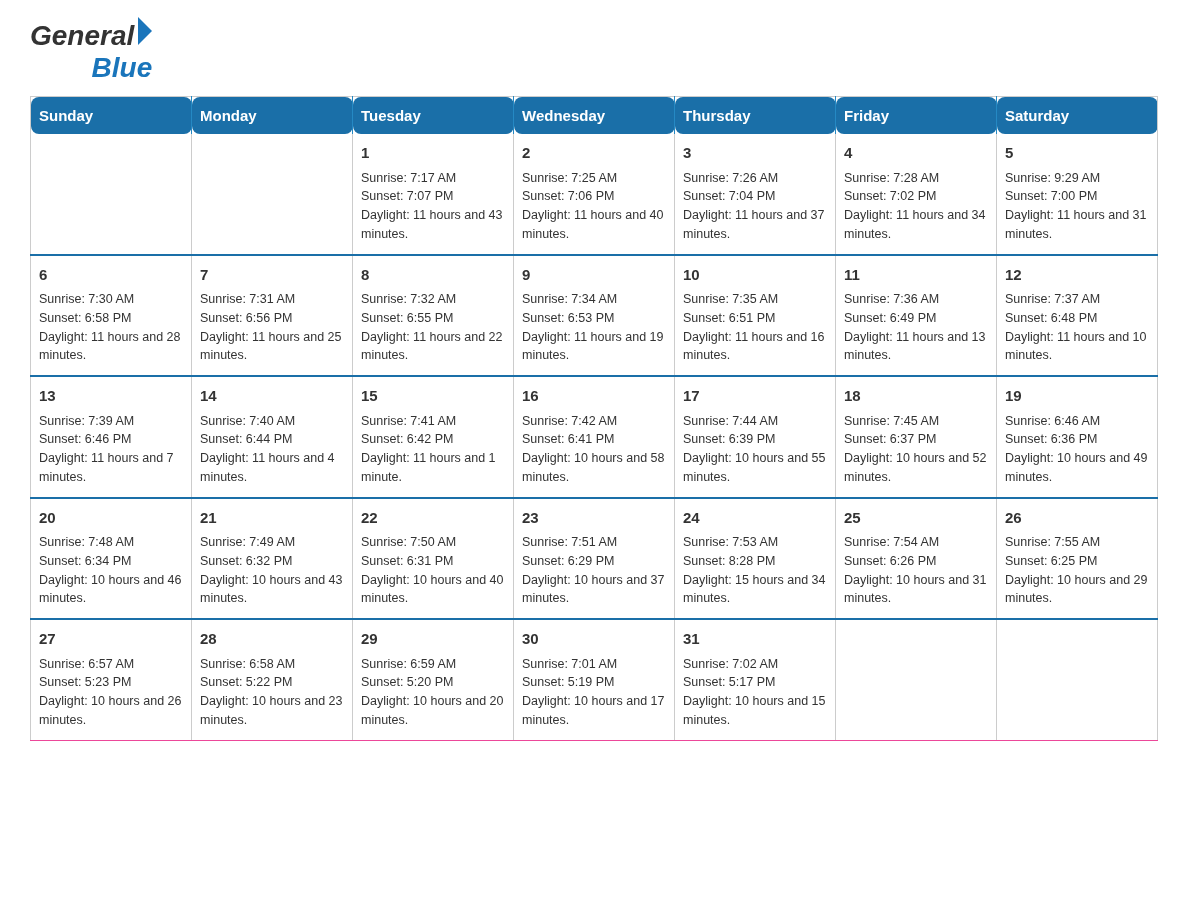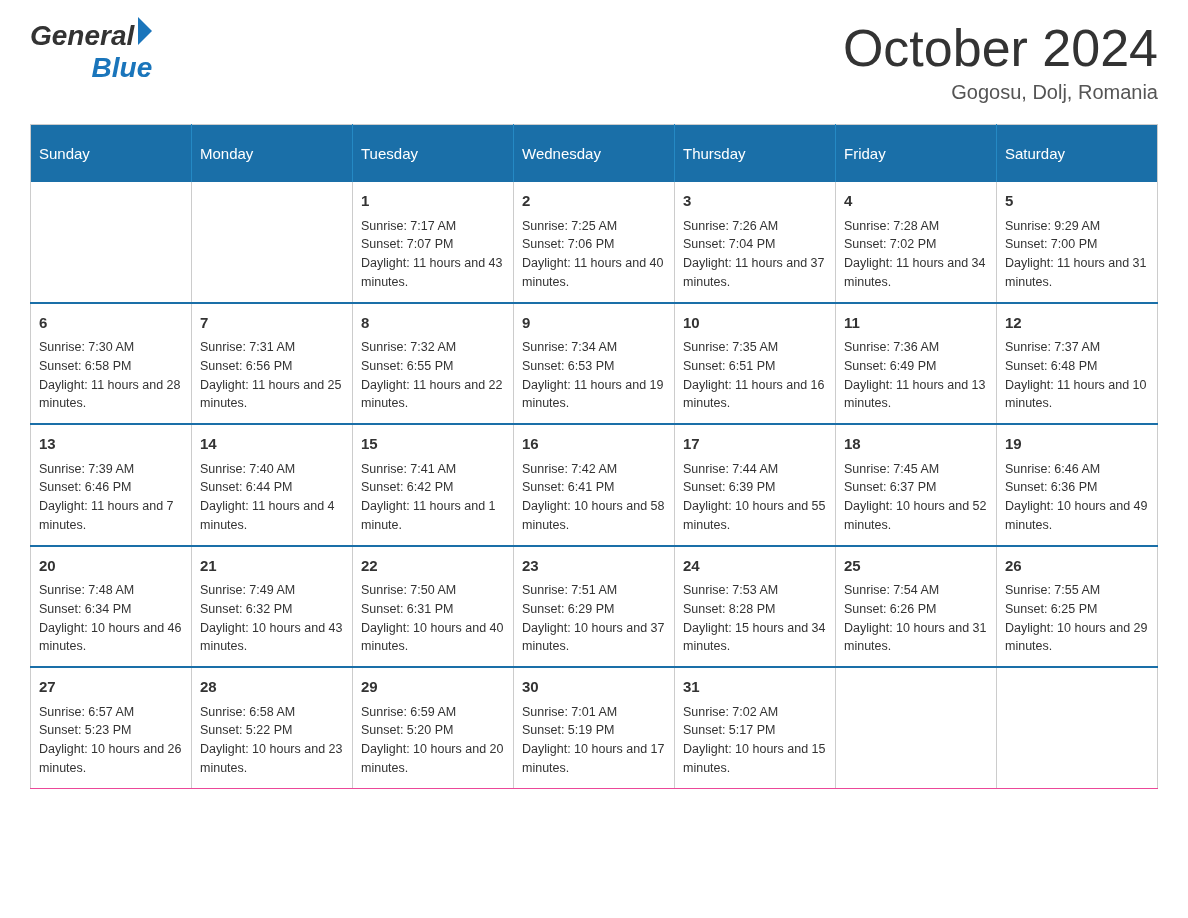--- a/index.html
+++ b/index.html
@@ -7,21 +7,21 @@
       font-family: Arial, sans-serif;
       background: #fff;
       width: 1188px;
       min-height: 918px;
       padding: 20px 30px;
     }
     .header {
       display: flex;
       justify-content: space-between;
       align-items: flex-start;
-      margin-bottom: 20px;
+      margin-bottom: 12px;
     }
     .logo-text-general {
       font-size: 28px;
       font-weight: bold;
       color: #333;
       font-style: italic;
     }
     .logo-text-blue {
       font-size: 28px;
       font-weight: bold;
@@ -64,25 +64,26 @@
       margin-top: 4px;
     }
     .calendar {
       width: 100%;
       border-collapse: collapse;
       border: 1px solid #ccc;
     }
     .calendar th {
       background-color: #1a6fa8;
       color: #fff;
-      padding: 20px 8px;
+      padding: 10px 8px;
       text-align: left;
       font-size: 15px;
-      font-weight: normal;
+      font-weight: bold;
       border-right: 1px solid #2589c4;
+      border-radius: 8px;
     }
     .calendar th:last-child {
       border-right: none;
     }
     .calendar td {
       vertical-align: top;
       padding: 8px 8px 10px 8px;
       border-right: 1px solid #ccc;
       border-bottom: 2px solid #1a6fa8;
       width: calc(100% / 7);
@@ -111,24 +112,20 @@
 
 <div class="header">
   <div class="logo-wrapper">
     <div class="logo-line1">
       <span class="logo-text-general">General</span>
       <div class="logo-triangle"></div>
     </div>
     <div class="logo-line2">
       <span class="logo-text-blue">Blue</span>
     </div>
-  </div>
-  <div class="title-section">
-    <div class="month-title">October 2024</div>
-    <div class="location">Gogosu, Dolj, Romania</div>
   </div>
 </div>
 
 <table class="calendar">
   <thead>
     <tr>
     <th>Sunday</th>
         <th>Monday</th>
         <th>Tuesday</th>
         <th>Wednesday</th>

